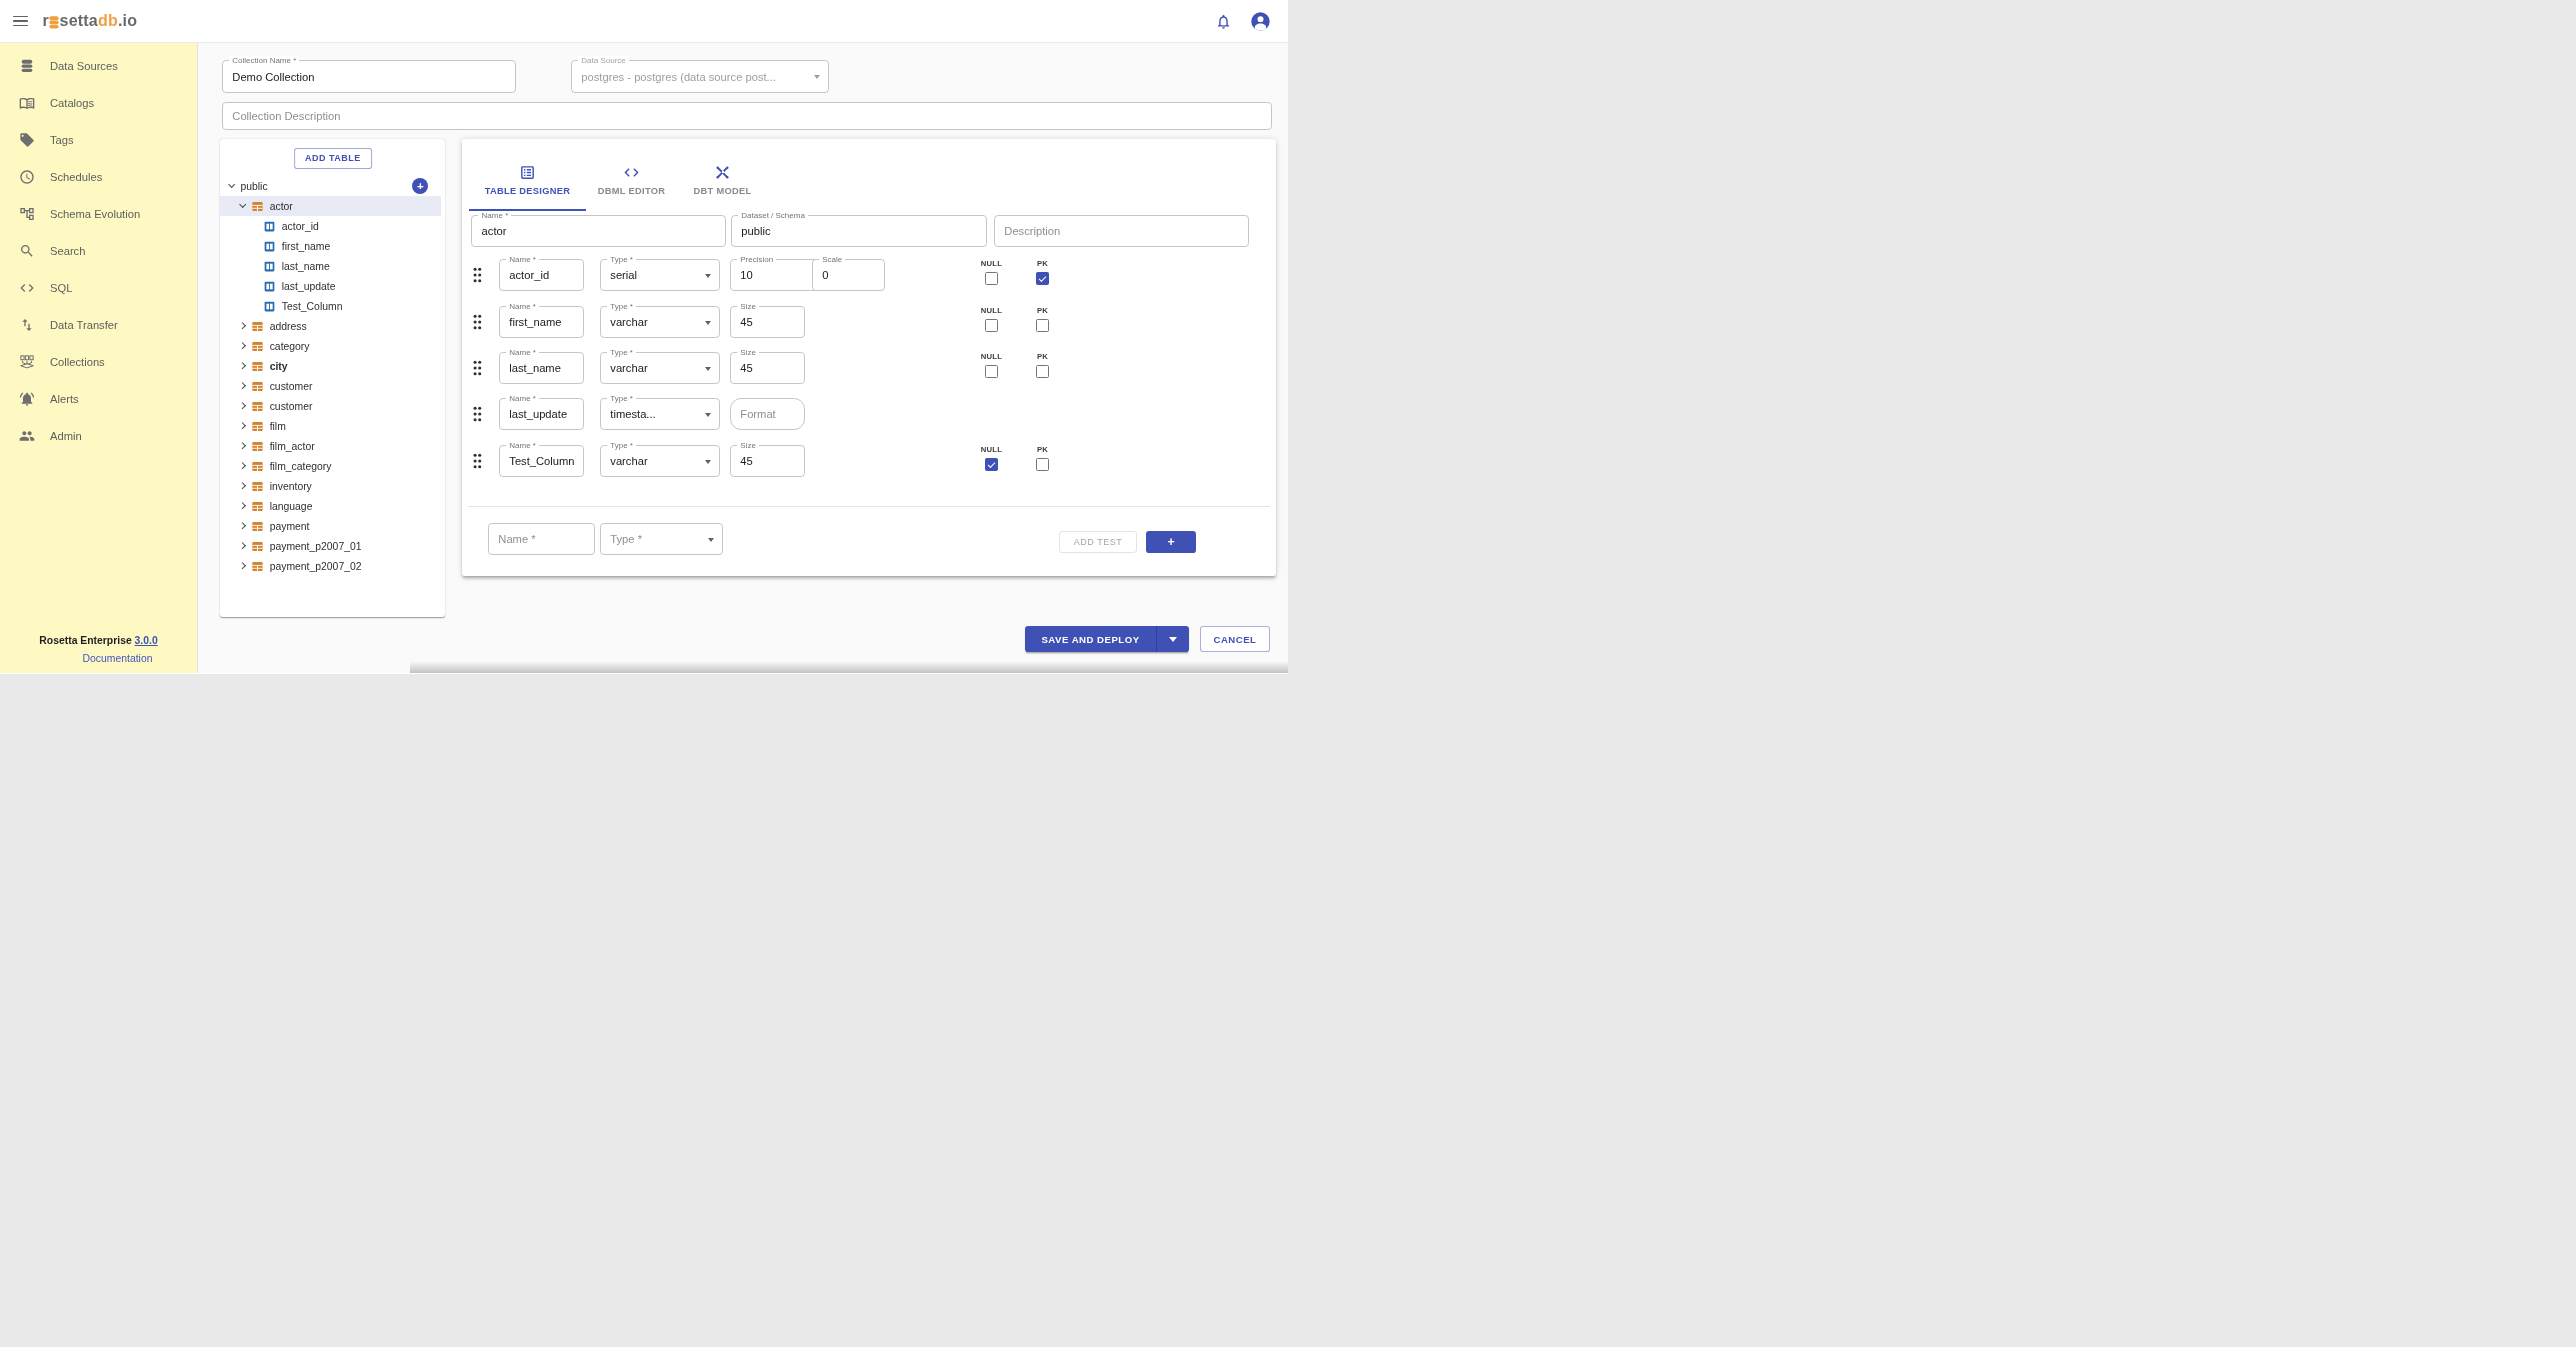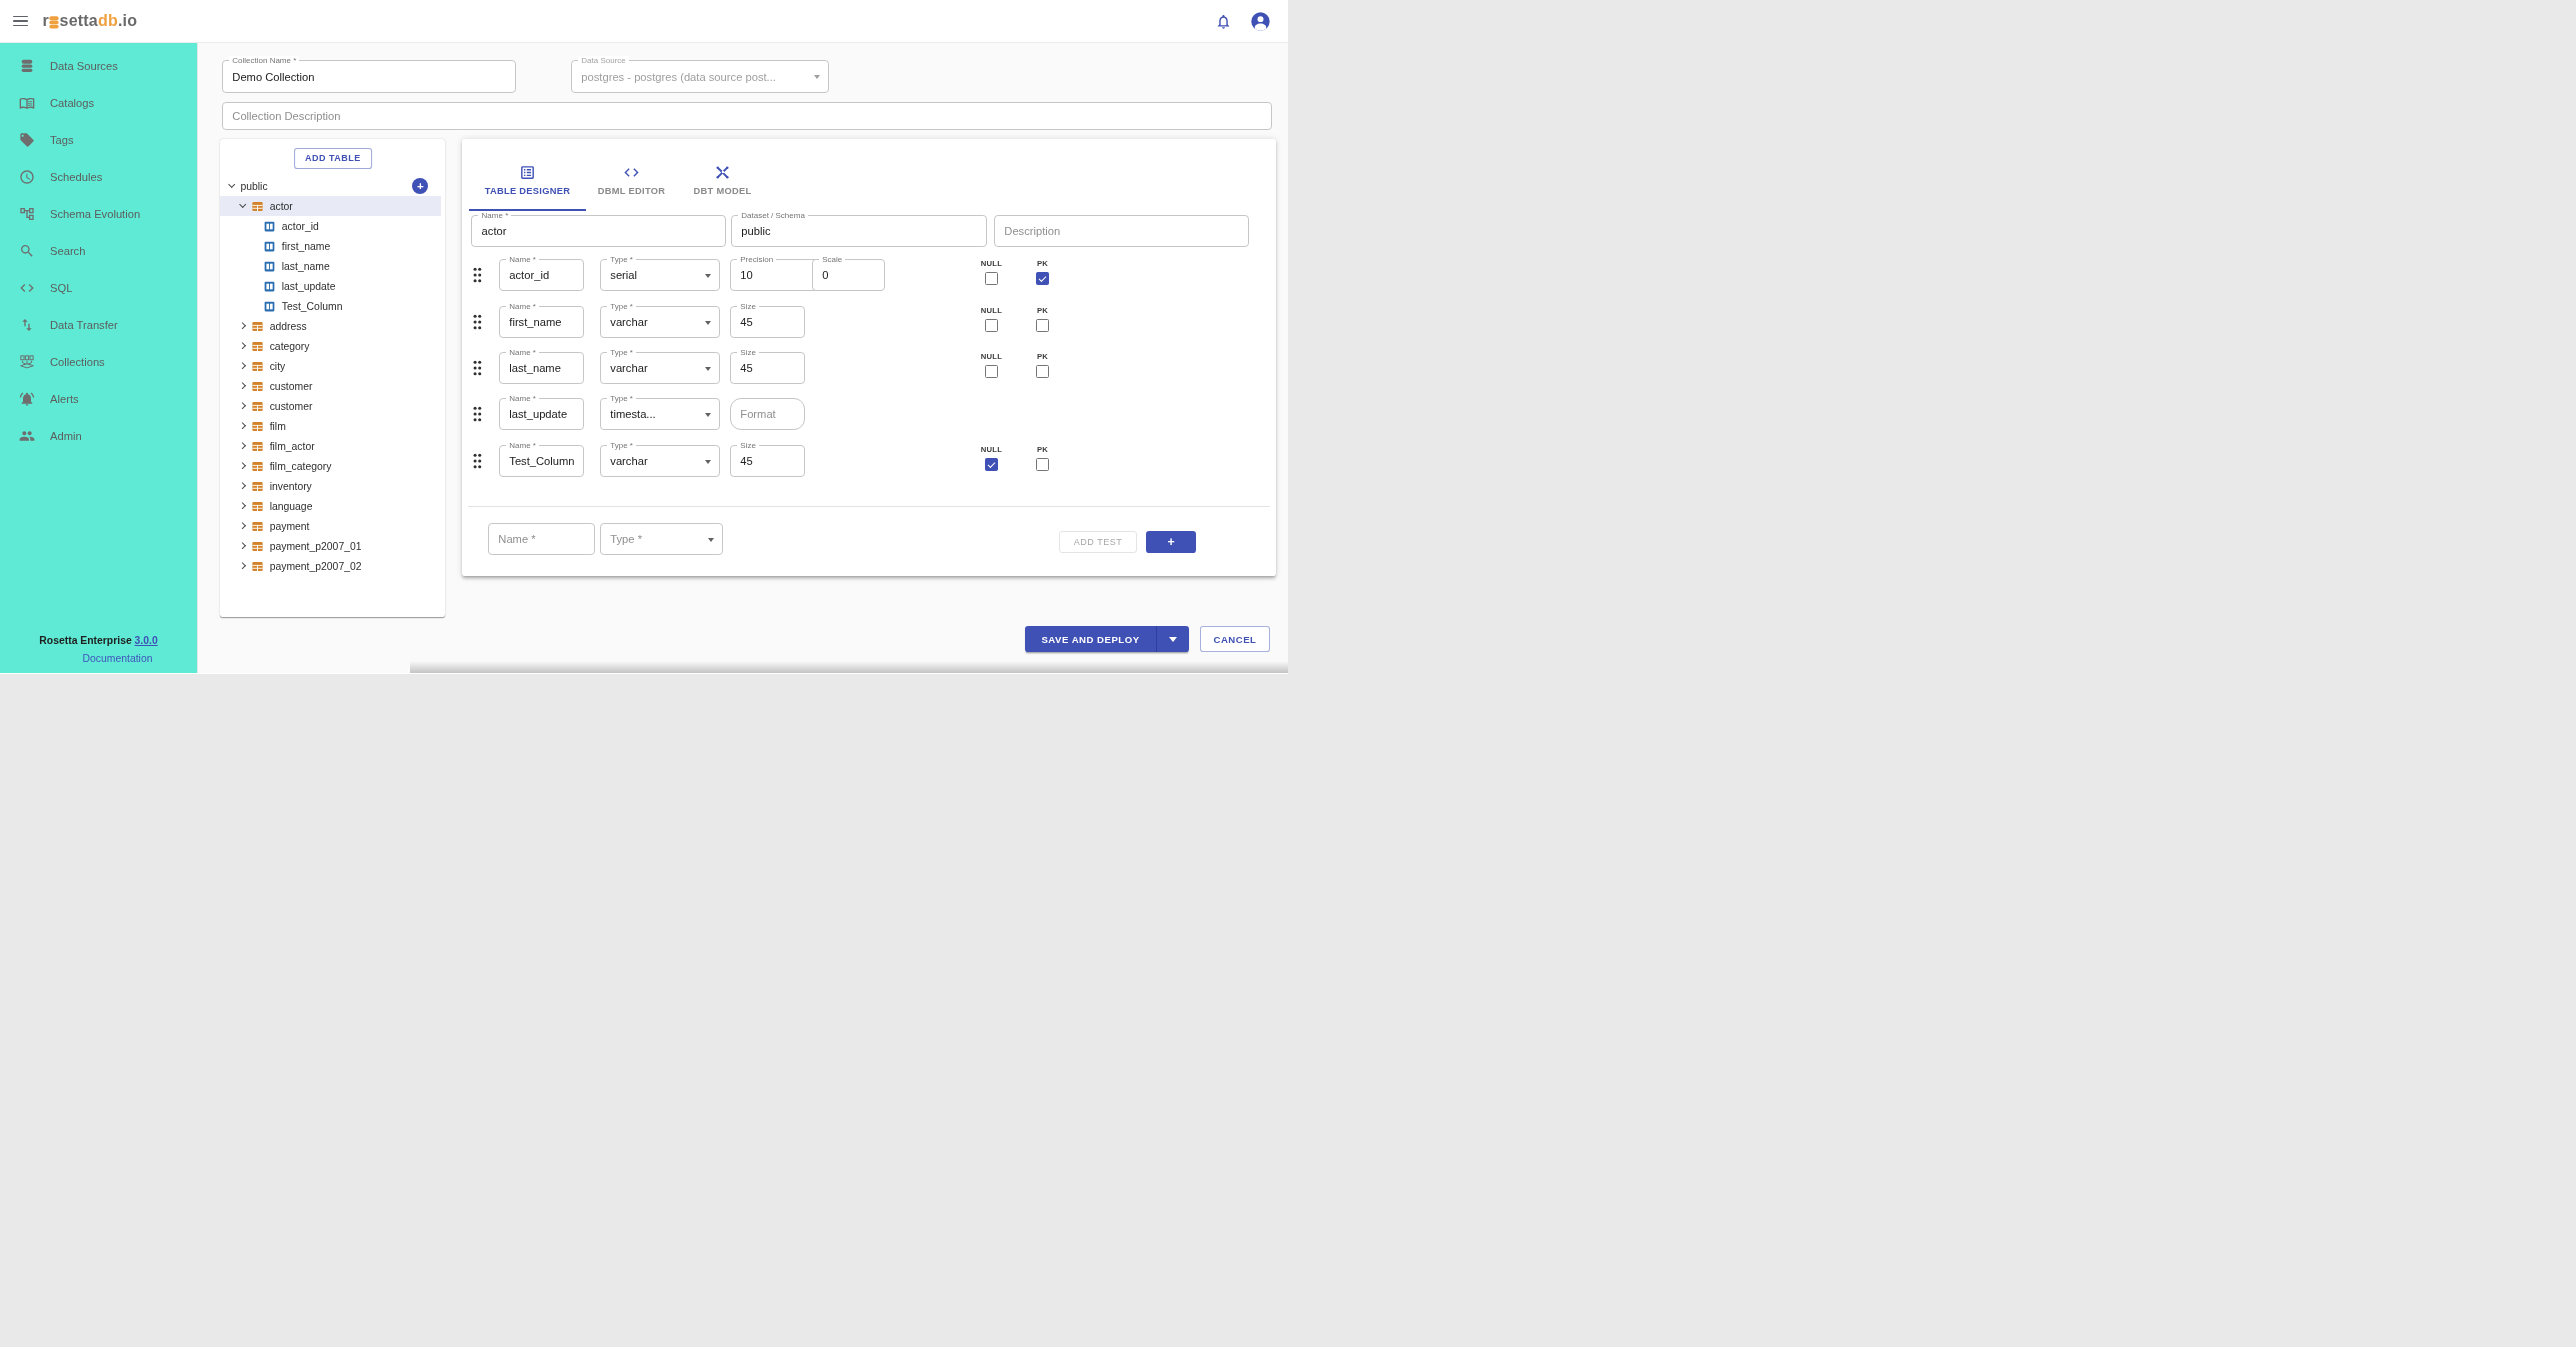--- a/index.html
+++ b/index.html
@@ -15,21 +15,21 @@
   .hamburger i { display:block; height:1.7px; background:#5f6368; border-radius:0.8px; }
   .logo { margin-left:14px; font-size:16px; font-weight:bold; color:#6a6a6a; letter-spacing:0.2px;
           display:flex; align-items:center; }
   .logo .lg-orange { color:#efa03f; }
   .logo .lg-db-icon { width:10px; height:13px; margin:0 0.4px; display:inline-block; }
   .topbar-right { margin-left:auto; margin-right:17px; display:flex; align-items:center; gap:18.5px; }
   .bell { width:17px; height:17px; cursor:pointer; }
   .avatar { width:21px; height:21px; cursor:pointer; }
 
   
-  .sidebar { position:absolute; left:0; top:43px; width:198px; height:630px; background:#5eead4;
+  .sidebar { position:absolute; left:0; top:43px; width:198px; height:630px; background:#fef9c3;
              border-right:0.8px solid #e4e4e4; }
   .side-list { padding-top:4.6px; }
   .side-item { height:37px; display:flex; align-items:center; padding-left:19.3px; gap:14.7px; cursor:pointer; }
   .side-icon { width:16px; height:16px; flex:0 0 16px; }
   .side-icon svg { width:16px; height:16px; }
   .side-label { font-size:11.2px; color:#5d5d5d; }
   .sidebar-footer { position:absolute; bottom:7.7px; left:0; width:100%; text-align:center; }
   .sidebar-footer .product { font-size:10.4px; font-weight:bold; color:#1f1f1f; margin-bottom:5.4px; }
   .sidebar-footer .version { color:#3f51b5; text-decoration:underline; cursor:pointer; }
   .sidebar-footer .doc { font-size:10.4px; color:#4355bd; cursor:pointer;padding-left:38px; }
@@ -367,21 +367,21 @@
           <div class="trow" style="padding-left: 17px;">
             <span class="chev right"></span>
             <span class="ticon">
               <svg viewBox="0 0 24 24">
                 <rect x="2.5" y="3.5" width="19" height="17" rx="2" fill="#d3832b"></rect>
                 <path d="M2.5 10h19M12 10v10.5M2.5 15.3h19" stroke="#fff" stroke-width="1.7" fill="none"></path>
               </svg>
             </span>
             <span>category</span>
           </div>
-          <div class="trow" style="padding-left: 17px;">
+          <div class="trow" style="padding-left: 17px; font-weight: bold;">
             <span class="chev right"></span>
             <span class="ticon">
               <svg viewBox="0 0 24 24">
                 <rect x="2.5" y="3.5" width="19" height="17" rx="2" fill="#d3832b"></rect>
                 <path d="M2.5 10h19M12 10v10.5M2.5 15.3h19" stroke="#fff" stroke-width="1.7" fill="none"></path>
               </svg>
             </span>
             <span>city</span>
           </div>
           <div class="trow" style="padding-left: 17px;">

